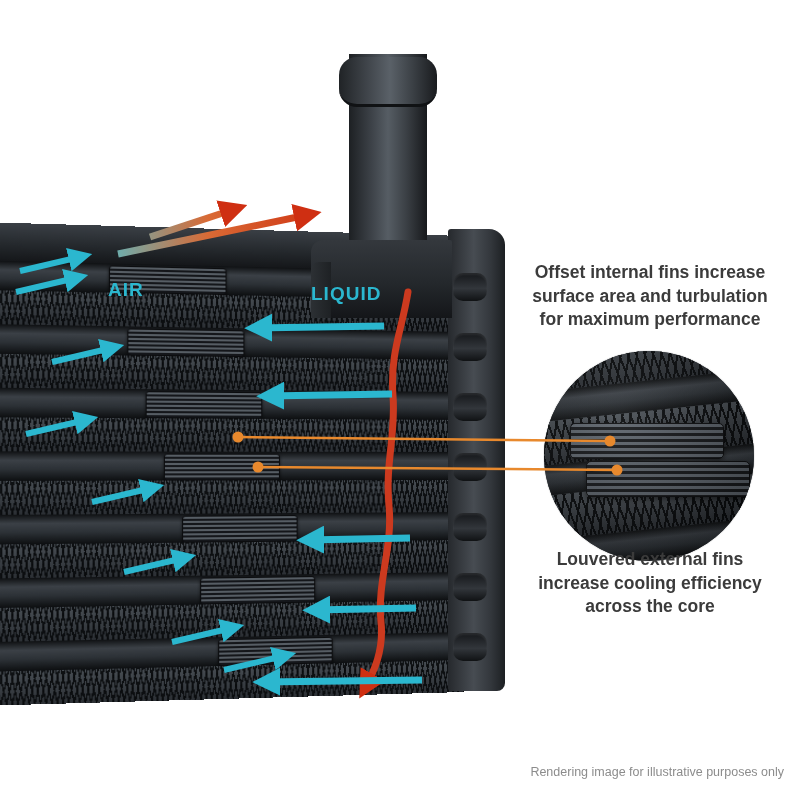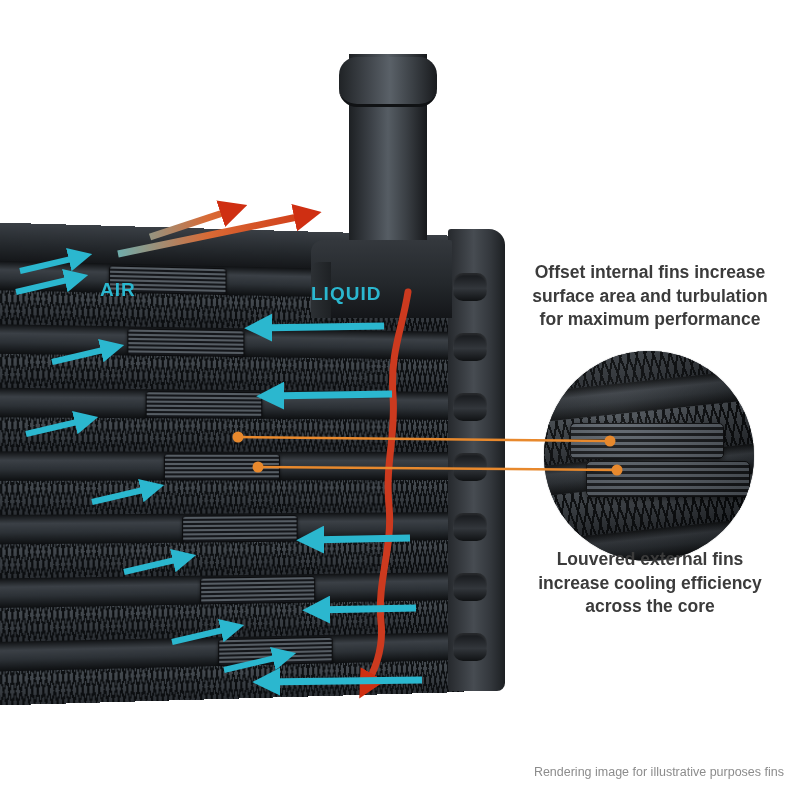--- a/index.html
+++ b/index.html
@@ -52,21 +52,21 @@
   .inset .band.tube{height:30px;}
   .inset-louver{position:absolute;border-radius:5px;
       background:repeating-linear-gradient(180deg,#5c636b 0 3px,#15171a 3px 6px);
       border:1px solid #0a0b0d;box-shadow:0 2px 5px rgba(0,0,0,.55);}
   .inset-shade{position:absolute;inset:0;border-radius:50%;
       background:radial-gradient(circle at 35% 32%,rgba(255,255,255,.07),rgba(0,0,0,.32) 85%);}
 
   
   .overlay{position:absolute;left:0;top:0;z-index:5;pointer-events:none;}
   .flow-label{position:absolute;z-index:6;color:#2bb7cf;font-weight:bold;font-size:19px;letter-spacing:1px;}
-  .air-label{left:100px;top:279px;}
+  .air-label{left:108px;top:279px;}
   .liquid-label{left:311px;top:283px;}
   .annotation{position:absolute;left:495px;width:310px;text-align:center;color:#3b3b3b;
       font-weight:bold;font-size:17.5px;line-height:1.35;z-index:6;}
   .annotation-top{top:261px;}
   .annotation-bottom{top:548px;}
   .disclaimer{position:absolute;right:16px;top:765px;font-size:12.5px;color:#8c8c8c;z-index:6;}
 </style>
 </head>
 <body>
 
@@ -197,15 +197,15 @@
     <div>surface area and turbulation</div>
     <div>for maximum performance</div>
   </div>
 
   <div class="annotation annotation-bottom">
     <div>Louvered external fins</div>
     <div>increase cooling efficiency</div>
     <div>across the core</div>
   </div>
 
-  <div class="disclaimer">Rendering image for illustrative purposes fins</div>
+  <div class="disclaimer">Rendering image for illustrative purposes only</div>
 
 </div>
 
 </body></html>

